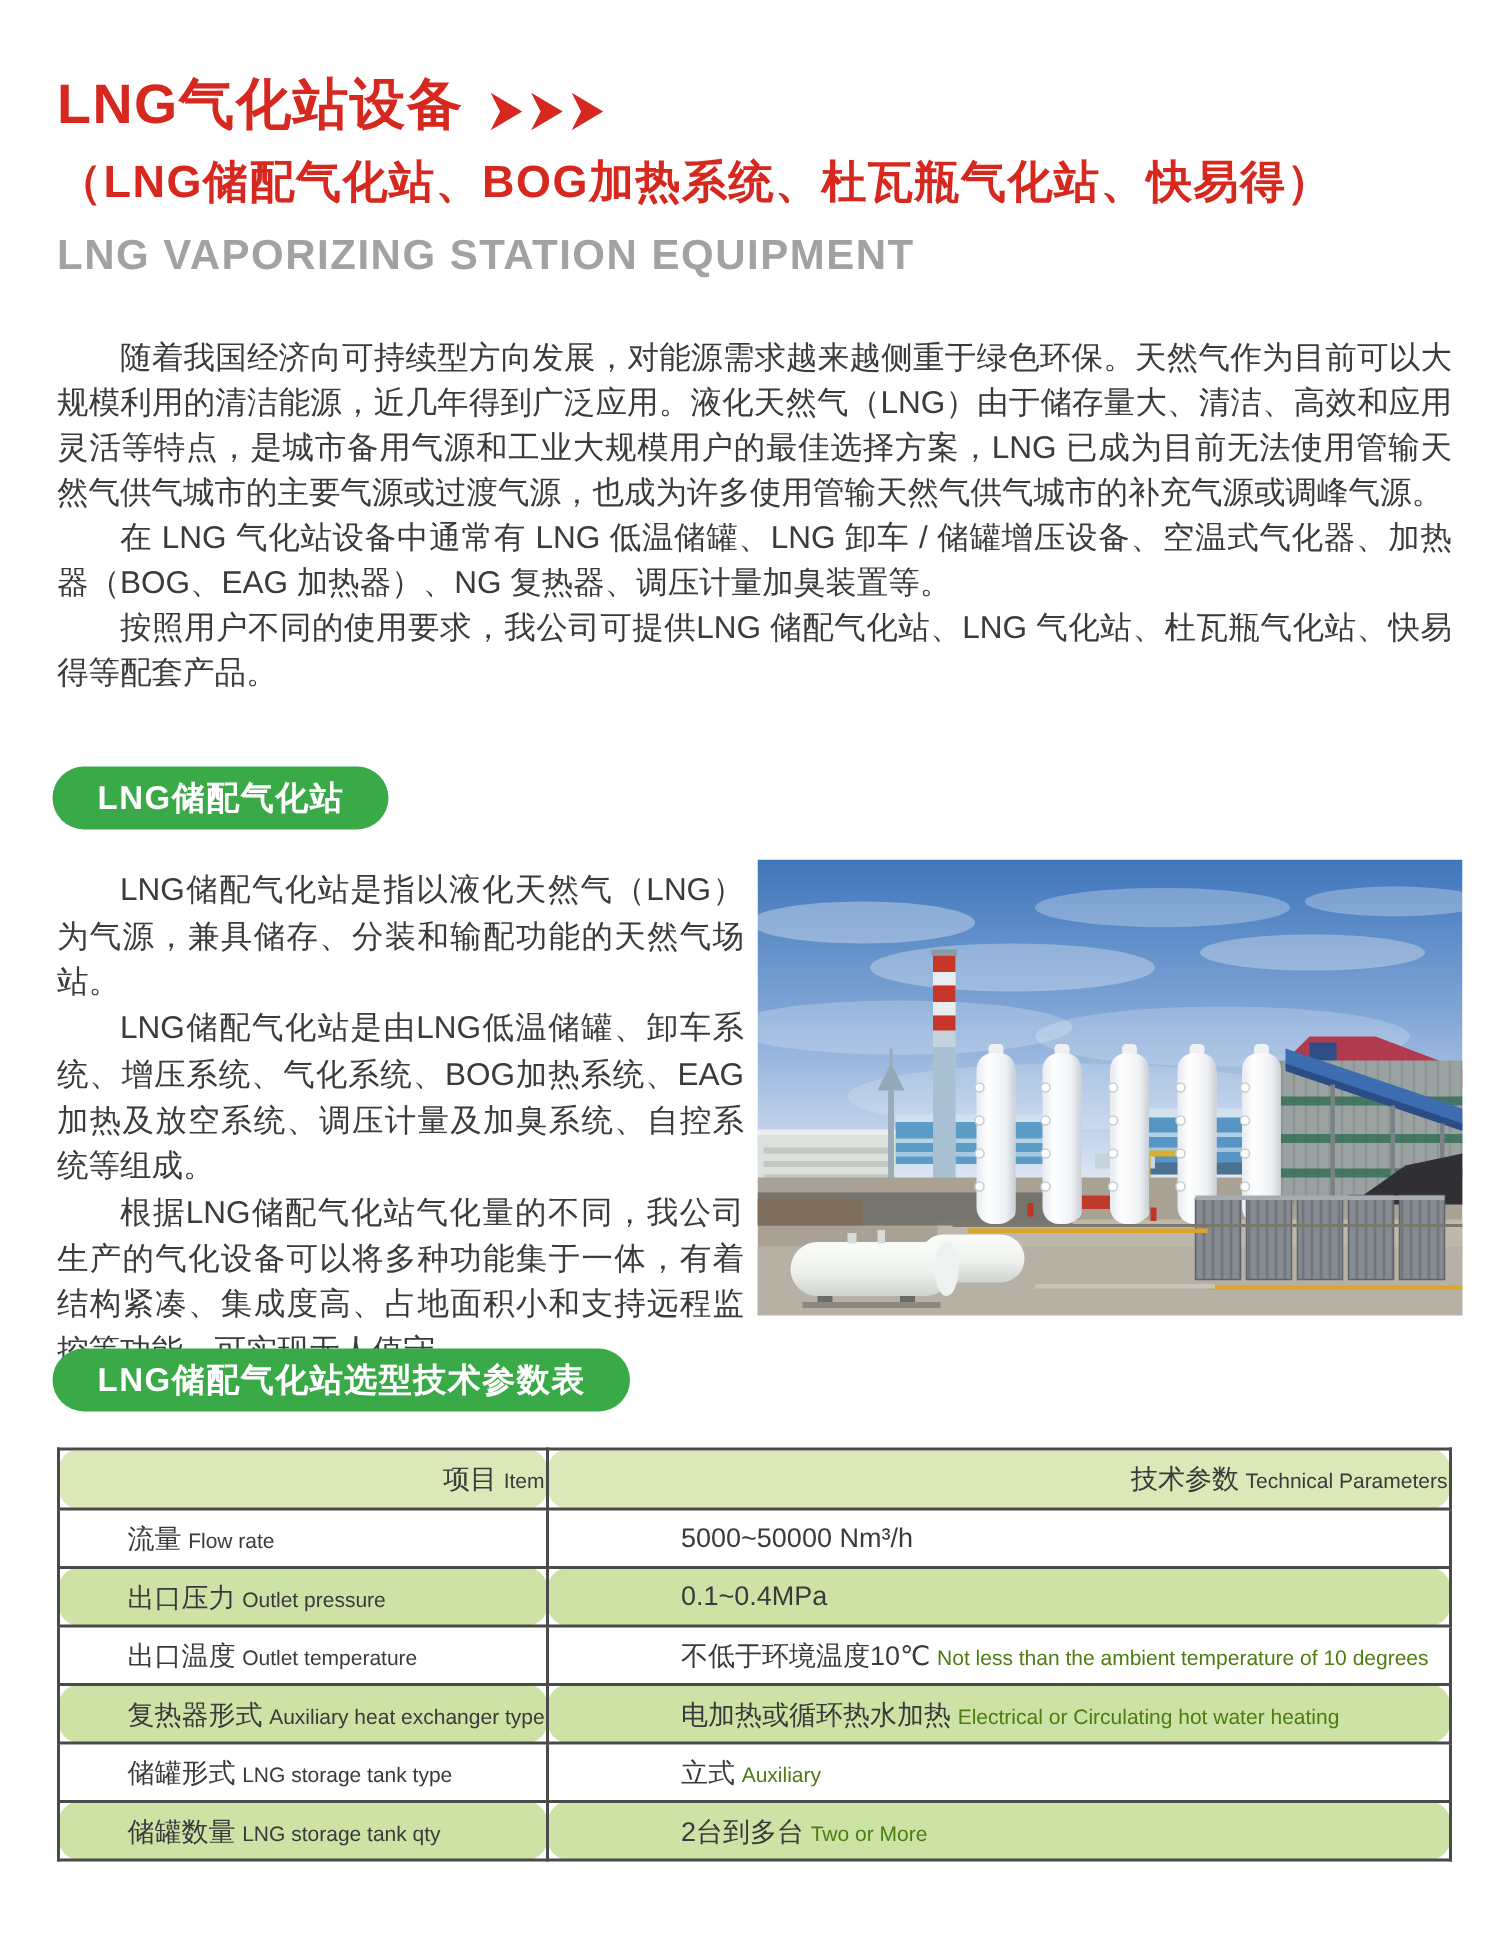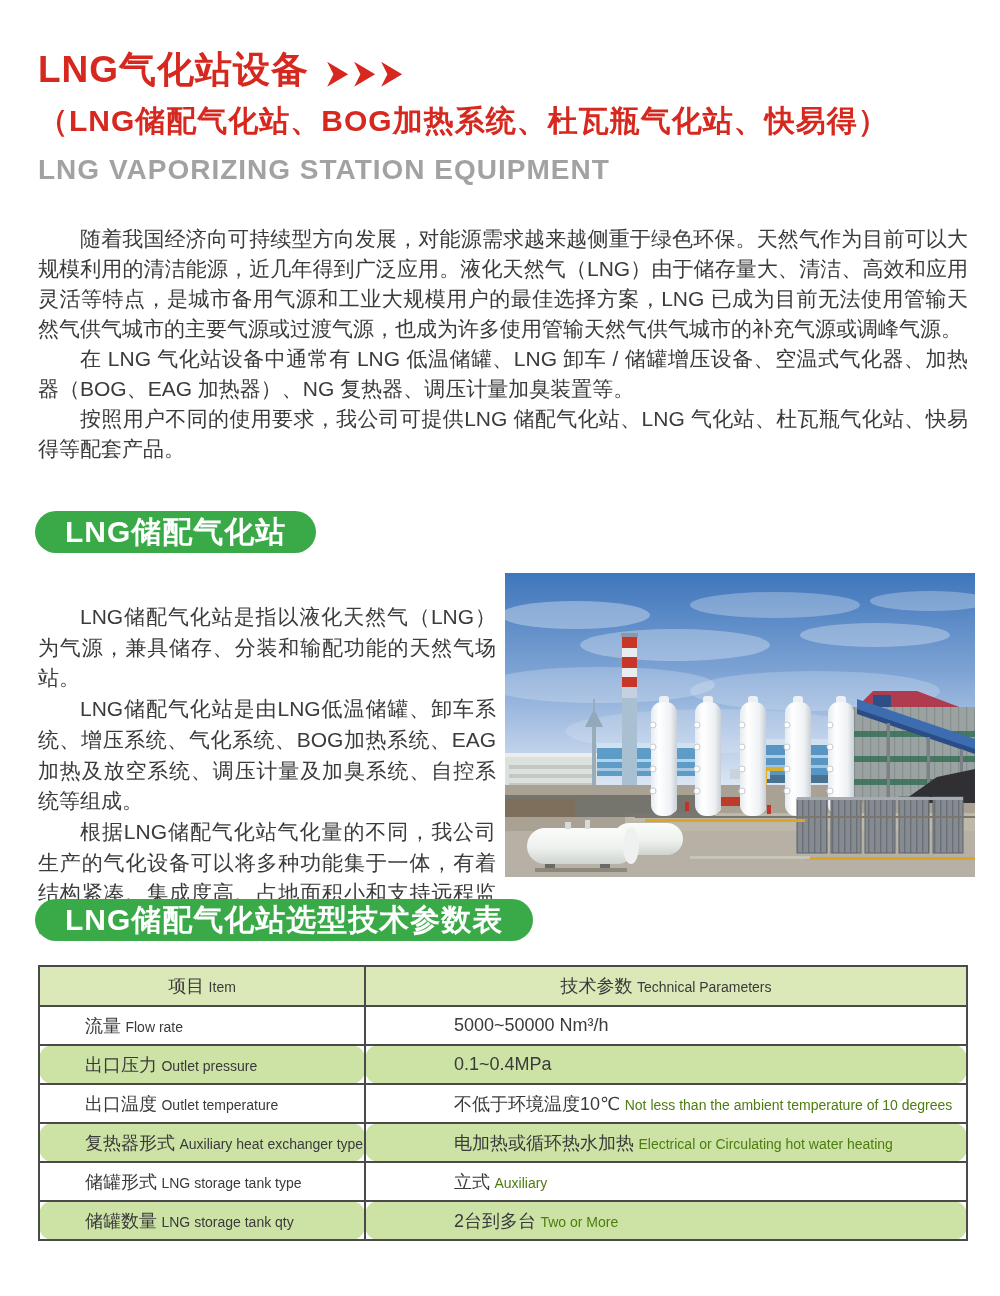--- a/index.html
+++ b/index.html
@@ -24,35 +24,35 @@
   .arrow{width:21px;height:25px;background:var(--red);
          clip-path:polygon(0 0,100% 50%,0 100%,30% 50%);}
   .title-sub{font-size:30px;font-weight:bold;color:var(--red);margin-top:10px;letter-spacing:1px;}
   .title-en{font-size:28px;color:#a2a2a2;margin-top:12px;letter-spacing:1px;font-weight:bold;}
   
   .intro{position:absolute;left:38px;top:224px;width:930px;
          font-size:21px;line-height:30px;text-align:justify;}
   .intro p{margin:0;text-indent:2em;}
   
   .badge{position:absolute;left:35px;height:42px;background:var(--green);
-         border-radius:22px;color:#fff;font-size:30px;font-weight:bold;
+         border-radius:22px;color:#fff;font-size:22px;font-weight:bold;
          display:inline-flex;align-items:center;padding:0 30px;letter-spacing:1px;}
   .badge1{top:511px;}
   .badge2{top:899px;}
   
-  .leftcol{position:absolute;left:38px;top:602px;width:458px;
+  .leftcol{position:absolute;left:38px;top:579px;width:458px;
            font-size:21px;line-height:30.7px;text-align:justify;}
   .leftcol p{margin:0;text-indent:2em;}
   .photo{position:absolute;left:505px;top:573px;width:470px;height:304px;}
   
   .tech-table{position:absolute;left:38px;top:965px;width:930px;
               border-collapse:collapse;table-layout:fixed;}
   .tech-table td{border:2px solid var(--border);overflow:hidden;white-space:nowrap;}
   .tech-table .c1{width:322px;}
-  .tr-head td{background:var(--thbg);height:36px;text-align:center;}
+  .tr-head td{background:var(--thbg);height:36px;text-align:right;border-radius:14px;}
   .tr-body td{height:35px;}
   .row-w td{background:#ffffff;}
   .row-g td{background:var(--rowg);border-radius:14px;}
   .cell-item{padding-left:45px;text-align:left;}
   .cell-val{padding-left:88px;text-align:left;}
   .cn{font-size:18px;color:#3a3a3a;}
   .en{font-size:14px;color:#3a3a3a;}
   .val-cn{font-size:18px;color:#3a3a3a;}
   .val-en{font-size:14px;color:#4d7c0f;}
 </style>

